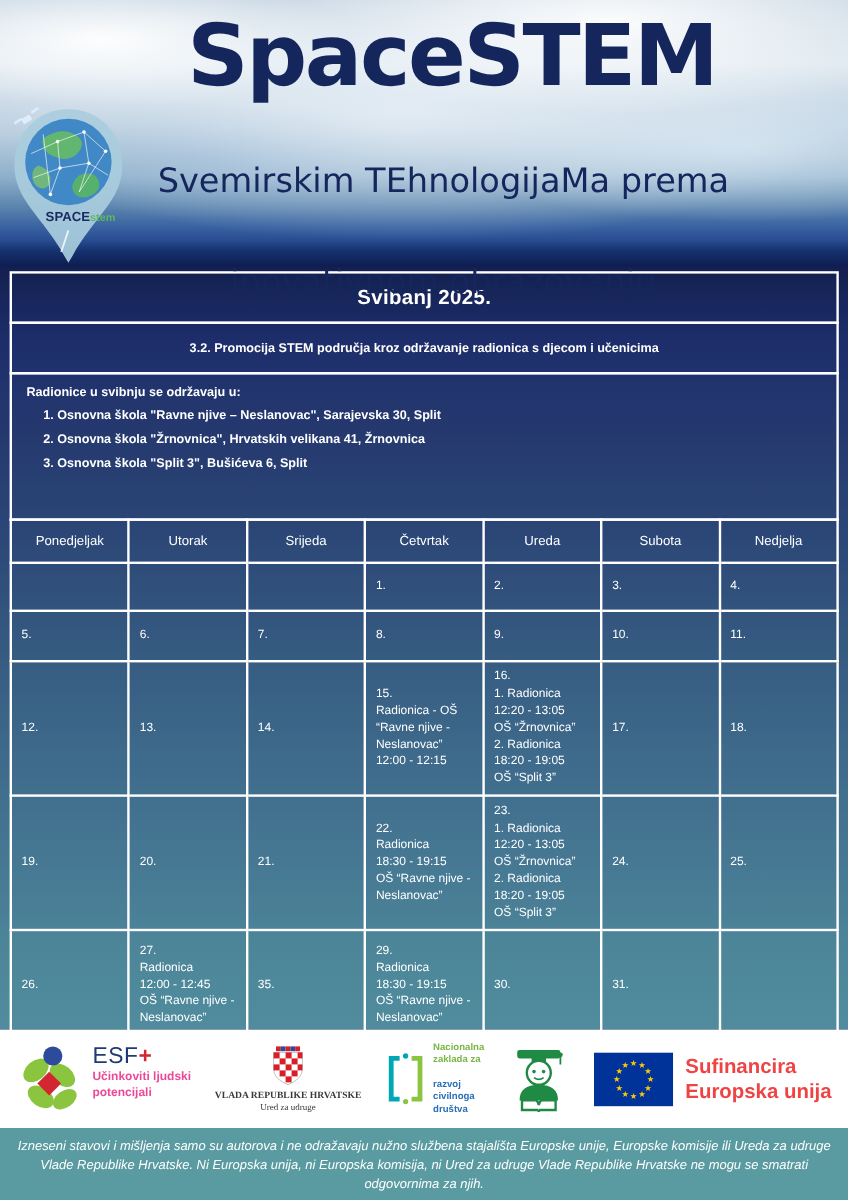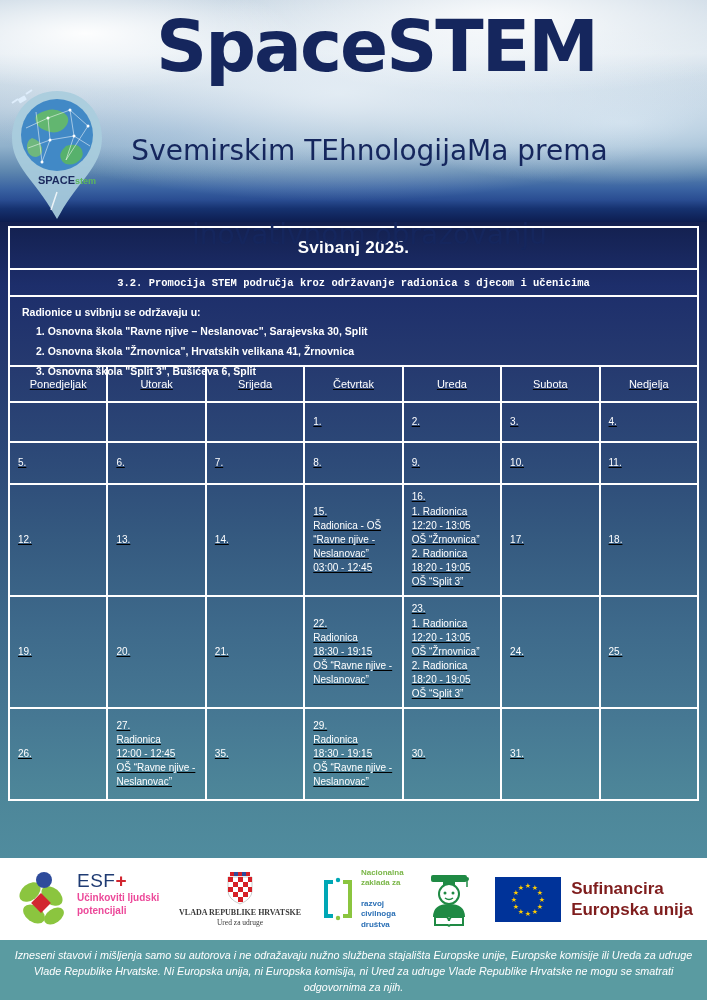--- a/index.html
+++ b/index.html
@@ -40,28 +40,28 @@
 
   
   .content {
     height:636px; padding:4px 8px 0 8px;
     background:linear-gradient(180deg,#13204f 0%, #1d2e6b 10%, #25396f 22%, #2c4877 36%, #355a80 50%, #3e6a8b 64%, #467893 78%, #4d8699 90%, #508c9e 100%);
   }
   .panel { border:2px solid #fff; color:#fff; }
   .panel + .panel, .cal-table { margin-top:-2px; }
   .panel-month { height:44px; display:flex; align-items:center; justify-content:center;
     font-size:17px; font-weight:bold; letter-spacing:.3px; }
-  .panel-activity { height:29px; display:flex; align-items:center; justify-content:center;
-    font-size:10.5px; font-weight:bold; text-align:center; padding:0 30px;font-family:Liberation Mono, monospace; }
-  .panel-locations { height:72px; padding:9px 12px; font-size:10.5px; font-weight:bold; }
+  .panel-activity { height:44px; display:flex; align-items:center; justify-content:center;
+    font-size:10.5px; font-weight:bold; text-align:center; padding:0 30px; }
+  .panel-locations { height:124px; padding:9px 12px; font-size:10.5px; font-weight:bold; }
   .loc-intro { margin-bottom:6px; }
   .loc-list { list-style:none; margin-left:14px; }
   .loc-list li { margin-bottom:5px; line-height:1.45; }
 
-  .cal-table { width:100%; border-collapse:collapse; table-layout:fixed;text-decoration:underline; }
+  .cal-table { width:100%; border-collapse:collapse; table-layout:fixed; }
   .cal-table th, .cal-table td { border:2px solid #fff; color:#fff; }
   .cal-table th { height:36px; font-size:11px; font-weight:500; text-align:center; }
   .cal-table td {
     vertical-align:middle; text-align:left; padding:4px 4px 4px 8px;
     font-size:10px; line-height:1.42; white-space:pre-line;
   }
   tr.r1 { height:40px; } tr.r2 { height:42px; } tr.r3 { height:112px; }
   tr.r4 { height:112px; } tr.r5 { height:92px; }
 
   
@@ -74,21 +74,21 @@
   .esf-text .esf-brand .plus { color:#d22630; font-weight:bold; }
   .esf-text .esf-lines { font-size:10px; font-weight:bold; color:#ec4899; line-height:1.25; }
   .vlada { display:flex; flex-direction:column; align-items:center; }
   .vlada-line1 { font-family:"Liberation Serif", serif; font-size:8px; font-weight:bold; color:#3a3a3a; margin-top:3px; }
   .vlada-line2 { font-family:"Liberation Serif", serif; font-size:7.5px; color:#3a3a3a; margin-top:1px; }
   .zaklada { display:flex; align-items:center; gap:6px; }
   .zaklada-text { font-size:8px; font-weight:bold; line-height:1.3; white-space:pre-line; }
   .zaklada-green { color:#7ab648; }
   .zaklada-blue { color:#2a6fb5; }
   .eu-block { display:flex; align-items:center; gap:10px; }
-  .eu-label { font-size:17px; font-weight:bold; color:#7f1d1d; line-height:1.25; white-space:pre-line; }
+  .eu-label { font-size:17px; font-weight:bold; color:#ef4444; line-height:1.25; white-space:pre-line; }
 
   
   .disclaimer {
     height:60px; background:#5a9ba1; color:#fff;
     font-size:10.8px; font-style:italic; text-align:center;
     padding:7px 8px 0 8px; line-height:1.5;
   }
   .disclaimer .d1 { margin-bottom:1px; }
 </style>
 </head>
@@ -179,21 +179,21 @@
         <td>11.</td>
       </tr>
       <tr class="r3">
         <td>12.</td>
         <td>13.</td>
         <td>14.</td>
         <td>15.
 Radionica - OŠ
 “Ravne njive -
 Neslanovac”
-03:00 - 12:45</td>
+12:00 - 12:15</td>
         <td>16.
 1. Radionica
 12:20 - 13:05
 OŠ “Žrnovnica”
 2. Radionica
 18:20 - 19:05
 OŠ “Split 3”</td>
         <td>17.</td>
         <td>18.</td>
       </tr>

